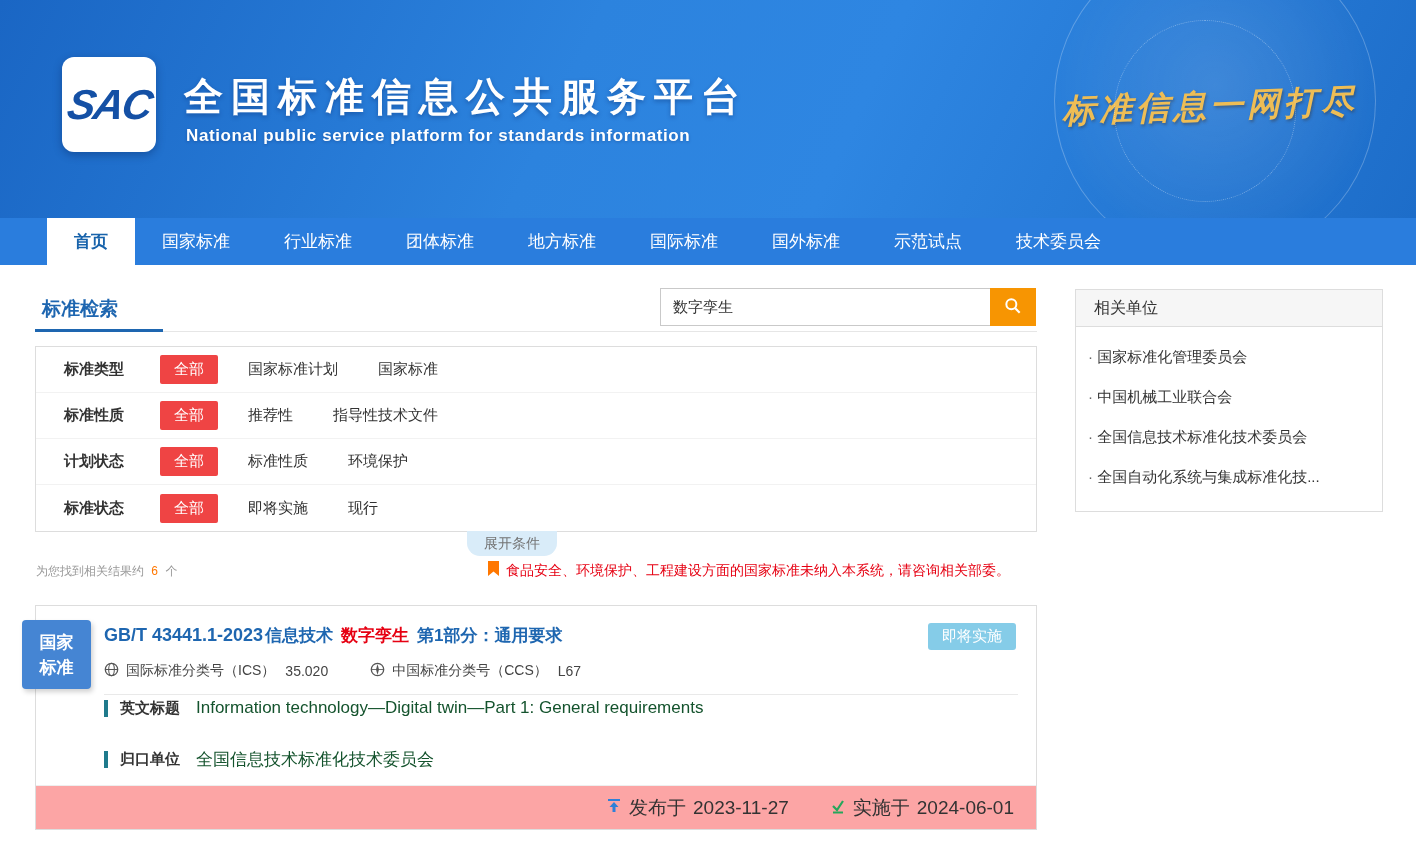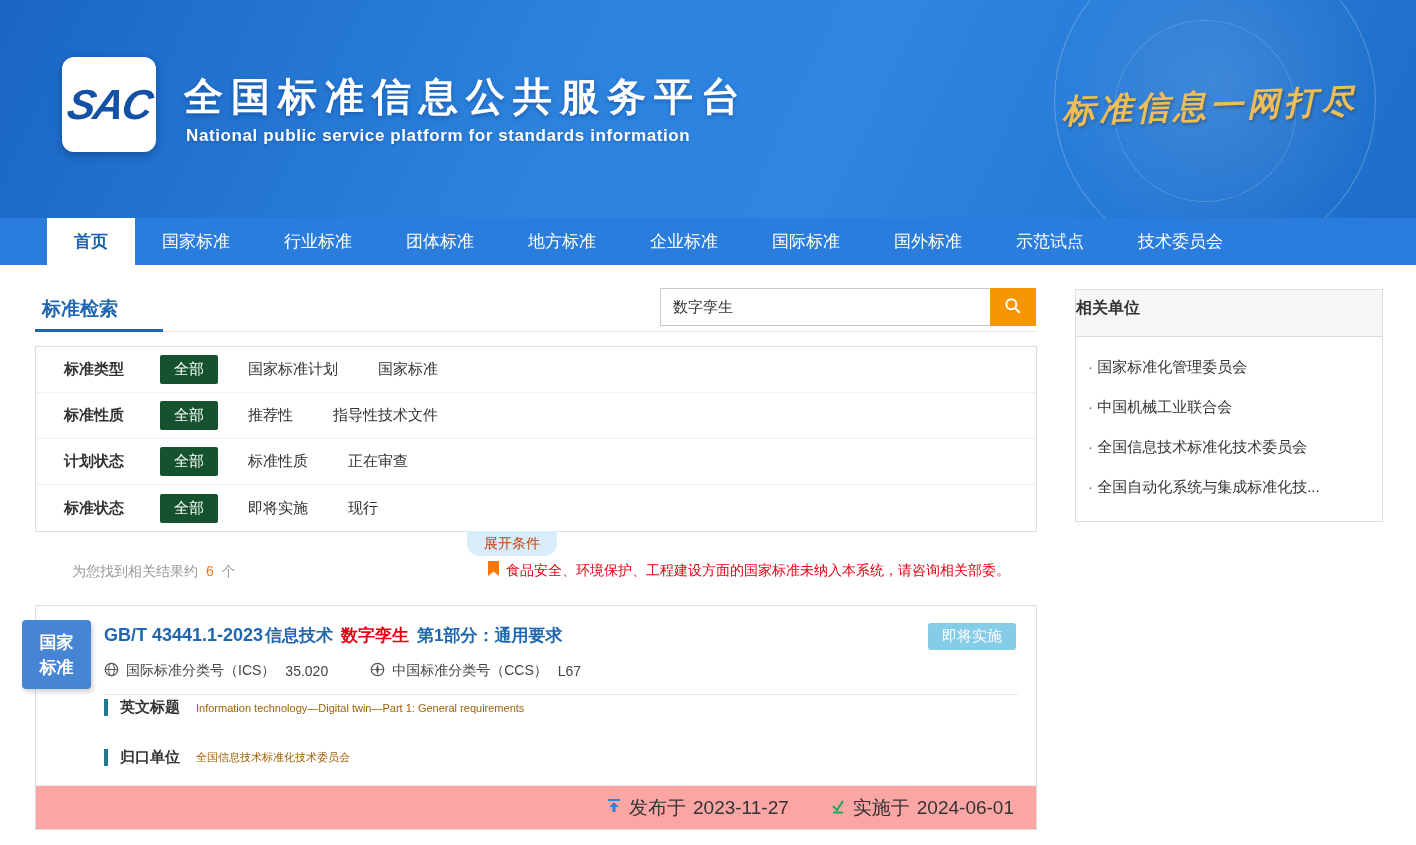--- a/index.html
+++ b/index.html
@@ -73,31 +73,31 @@
     position:absolute; left:35px; top:346px; width:1002px; height:186px;
     border:1px solid #ddd; background:#fff;
   }
   .filter-row{
     display:flex; align-items:center; height:46px; padding-left:28px;
     border-bottom:1px solid #f2f2f2;
   }
   .filter-row:last-child{ border-bottom:none; }
   .filter-label{ width:96px; font-weight:bold; color:#333; font-size:15px; }
   .all-btn{
-    background:#14532d; color:#fff; font-size:15px; padding:5px 14px; border-radius:2px;
+    background:#ef4444; color:#fff; font-size:15px; padding:5px 14px; border-radius:2px;
     margin-right:30px; cursor:pointer; border:none; font-family:"Liberation Sans", sans-serif;
   }
   .filter-option{ color:#333; font-size:15px; margin-right:40px; cursor:pointer; }
   .expand-pill{
     position:absolute; left:467px; top:531px; width:90px; height:25px;
-    background:#d9ecf9; color:#c2410c; font-size:14px; text-align:center; line-height:25px;
+    background:#d9ecf9; color:#737373; font-size:14px; text-align:center; line-height:25px;
     border-radius:0 0 13px 13px; cursor:pointer;
   }
   
-  .results-summary{ position:absolute; left:36px; top:563px; font-size:14px; color:#999;margin-left:36px; }
+  .results-summary{ position:absolute; left:36px; top:563px; font-size:12px; color:#999; }
   .results-count{ color:#f70; margin:0 4px; }
   .notice{ position:absolute; left:487px; top:560px; display:flex; align-items:center; }
   .notice-text{ font-size:14px; color:#e60012; margin-left:6px; }
   
   .result-card{
     position:absolute; left:35px; top:605px; width:1002px; height:225px;
     border:1px solid #ddd; background:#fff;
   }
   .type-badge{
     position:absolute; left:-14px; top:14px; width:69px; height:69px;
@@ -121,33 +121,33 @@
   }
   .meta-label{ margin-left:7px; }
   .meta-value{ margin-left:10px; }
   .meta-gap{ width:42px; }
   .card-divider{ position:absolute; left:68px; width:914px; top:88px; height:1px; background:#e9e9e9; }
   .card-field{ position:absolute; left:68px; display:flex; align-items:center; }
   .card-field.f1{ top:92px; }
   .card-field.f2{ top:142px; }
   .field-bar{ width:4px; height:17px; background:#1f7a8c; margin-right:12px; }
   .field-label{ font-weight:bold; color:#333; font-size:15px; margin-right:16px; }
-  .field-value{ color:#a16207; font-size:11px; }
+  .field-value{ color:#14532d; font-size:17px; }
   .card-footer{
     position:absolute; left:0; right:0; bottom:0; height:44px; background:#fca5a5;
     border-top:1px solid #eee; display:flex; align-items:center; justify-content:flex-end;
     padding-right:22px; font-size:19px; color:#333;
   }
   .footer-item{ display:flex; align-items:center; margin-left:34px; }
   .footer-item span{ margin-left:7px; }
   
   .sidebar{ position:absolute; left:1075px; top:289px; width:308px; }
   .sidebar-header{
-    height:48px; background:#f6f6f6; border:1px solid #ddd; line-height:36px;
-    font-weight:bold; font-size:16px; color:#333;
+    height:38px; background:#f6f6f6; border:1px solid #ddd; line-height:36px;
+    padding-left:18px; font-weight:normal; font-size:16px; color:#333;
   }
   .sidebar-body{ border:1px solid #ddd; border-top:none; padding:10px 0 14px 0; background:#fff; }
   .sidebar-item{
     height:40px; line-height:40px; padding-left:12px; font-size:15px; color:#333;
     white-space:nowrap; overflow:hidden; cursor:pointer;
   }
   .sidebar-item::before{ content:"· "; color:#666; }
 </style>
 </head>
 <body>
@@ -160,21 +160,20 @@
   <div class="header-subtitle">National public service platform  for standards information</div>
   <div class="header-slogan">标准信息一网打尽</div>
 </div>
 
 <div class="nav">
   <div class="nav-item active">首页</div>
   <div class="nav-item">国家标准</div>
   <div class="nav-item">行业标准</div>
   <div class="nav-item">团体标准</div>
   <div class="nav-item">地方标准</div>
-  <div class="nav-item">企业标准</div>
   <div class="nav-item">国际标准</div>
   <div class="nav-item">国外标准</div>
   <div class="nav-item">示范试点</div>
   <div class="nav-item">技术委员会</div>
 </div>
 
 <div class="section-title">标准检索</div>
 <div class="header-rule"></div>
 <div class="title-underline"></div>
 
@@ -200,21 +199,21 @@
   <div class="filter-row">
     <span class="filter-label">标准性质</span>
     <button class="all-btn">全部</button>
     <span class="filter-option">推荐性</span>
     <span class="filter-option">指导性技术文件</span>
   </div>
   <div class="filter-row">
     <span class="filter-label">计划状态</span>
     <button class="all-btn">全部</button>
     <span class="filter-option">标准性质</span>
-    <span class="filter-option">正在审查</span>
+    <span class="filter-option">环境保护</span>
   </div>
   <div class="filter-row">
     <span class="filter-label">标准状态</span>
     <button class="all-btn">全部</button>
     <span class="filter-option">即将实施</span>
     <span class="filter-option">现行</span>
   </div>
 </div>
 <div class="expand-pill">展开条件</div>
 

